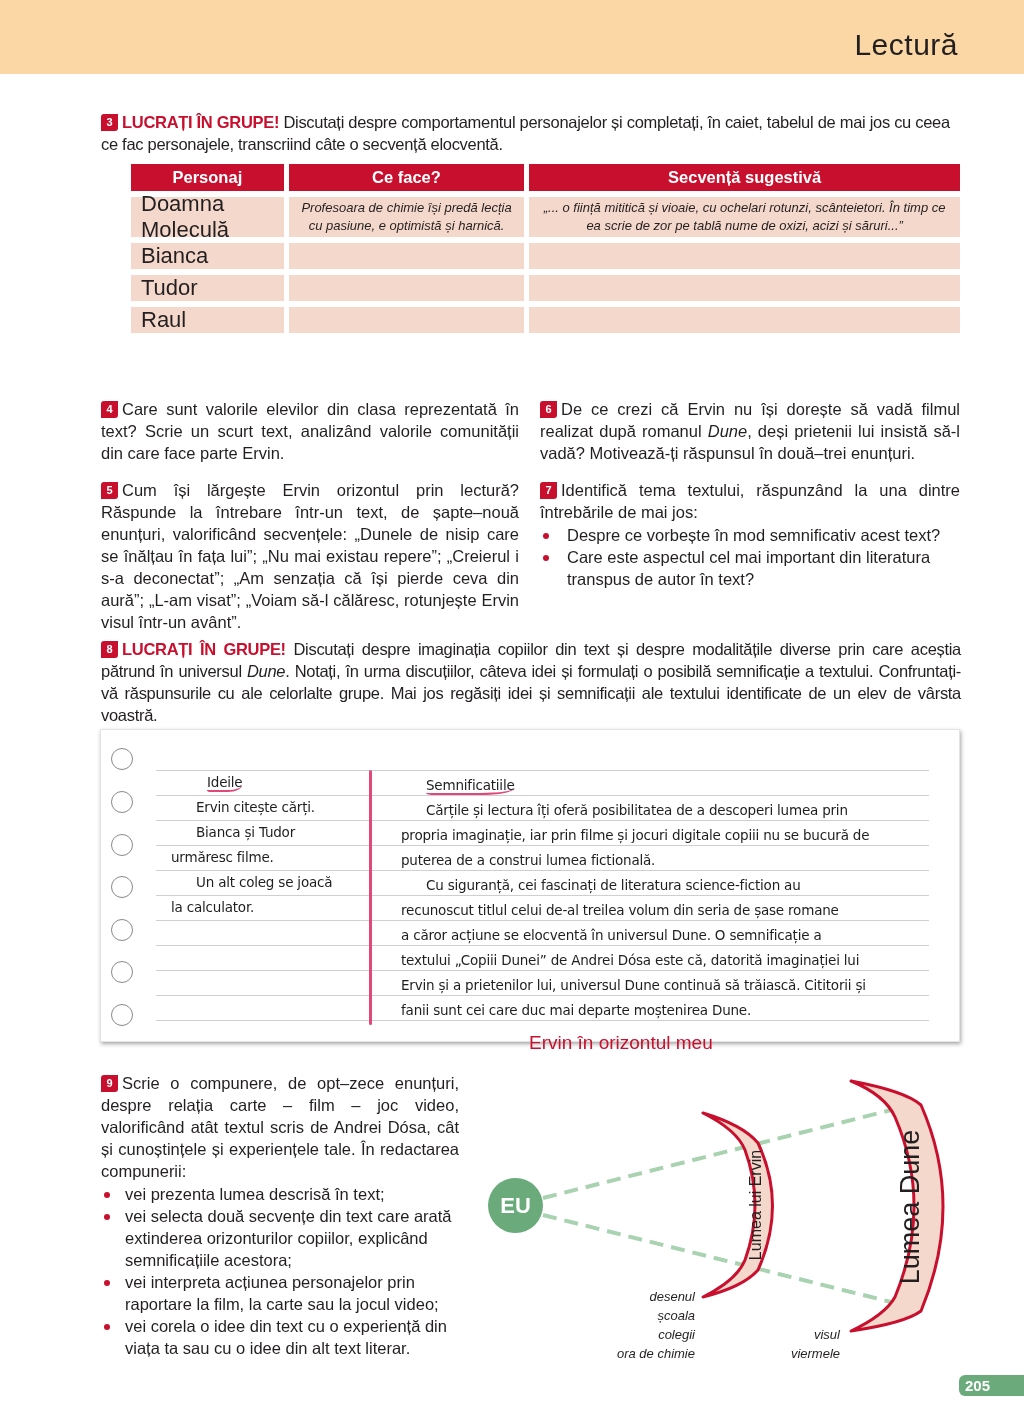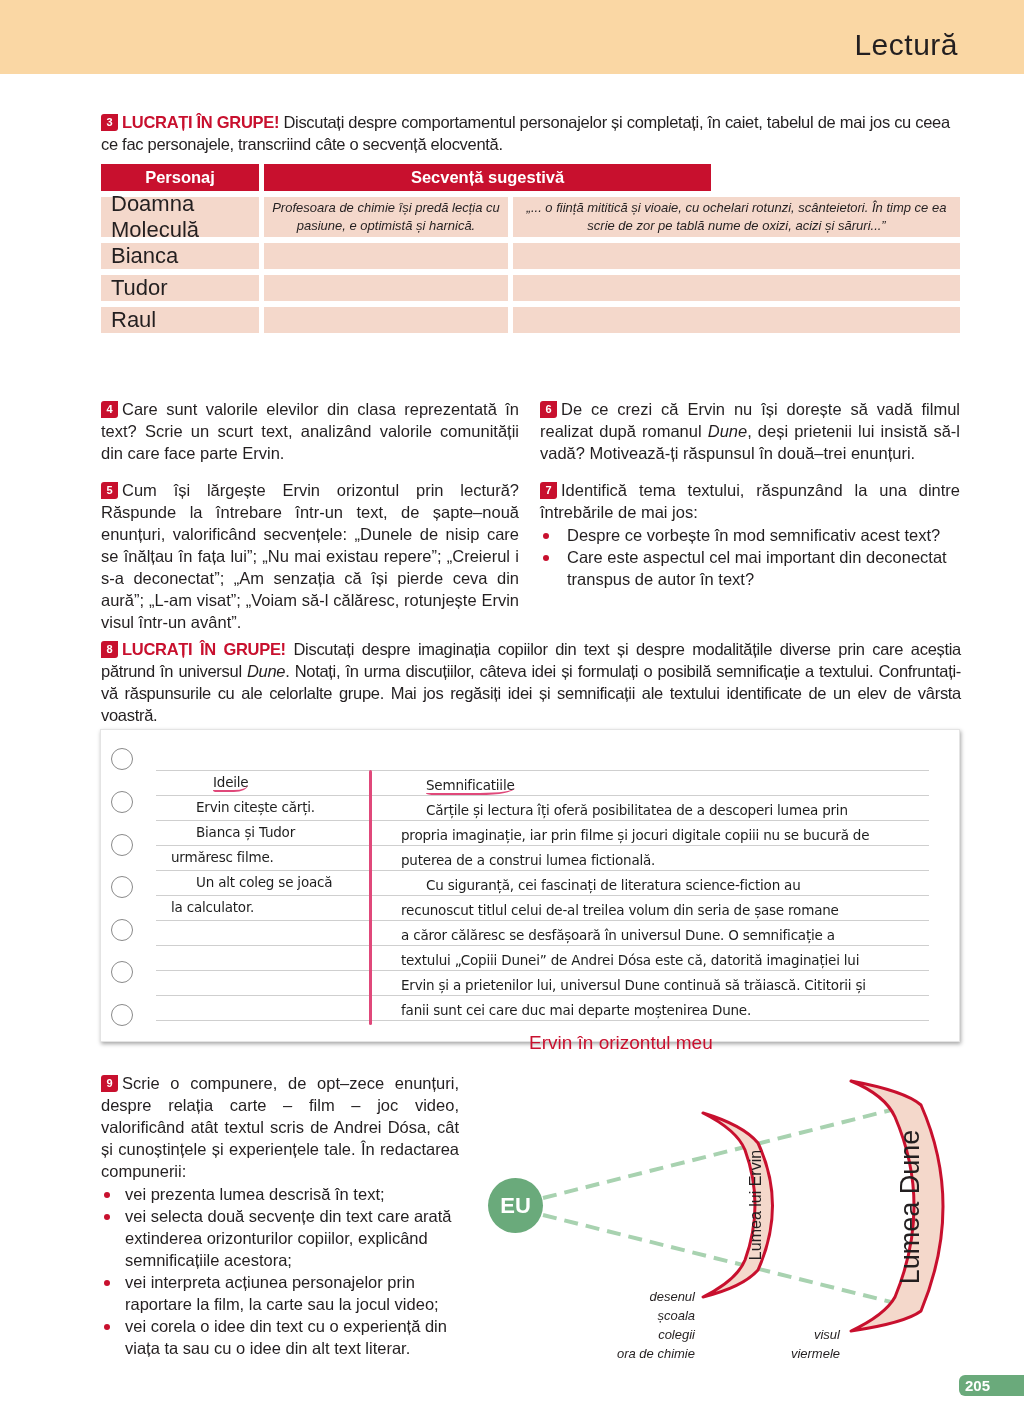--- a/index.html
+++ b/index.html
@@ -11,21 +11,21 @@
 
   .num-badge { display: inline-block; background: #c8102e; color: #fff; font-weight: bold; font-size: 11px; border-radius: 3px 0 3px 0; width: 17px; height: 17px; line-height: 17px; text-align: center; vertical-align: 2px; margin-right: 4px; }
   .red-bold { color: #c8102e; font-weight: bold; }
 
   .ex3 { position: absolute; left: 101px; top: 111px; width: 860px; font-size: 16.5px; line-height: 22px; font-family: "Liberation Sans Narrow", "Liberation Sans", sans-serif; letter-spacing: -0.3px; }
 
   .table { position: absolute; left: 101px; top: 164px; width: 859px; }
   .trow { display: flex; gap: 5px; margin-bottom: 6px; }
   .cell { background: #f4d8cb; font-size: 22px; display: flex; align-items: center; padding: 0 10px; }
   .thead .cell { background: #c8102e; color: #fff; font-weight: bold; justify-content: center; height: 27px; font-size: 16.5px; }
-  .c1 { width: 158px; }
+  .c1 { width: 158px; margin-left: 30px; }
   .c2 { width: 244px; }
   .c3 { width: 447px; }
   .cell.italic { font-style: italic; font-size: 13px; text-align: center; justify-content: center; line-height: 18px; padding: 0 6px; }
   .row-main .cell { height: 40px; }
   .row-sm .cell { height: 26px; }
 
   .ex-block { position: absolute; font-size: 16.5px; line-height: 22px; text-align: justify; margin-top: 20px; }
   .ex4 { left: 101px; top: 378px; width: 418px; }
   .ex5 { left: 101px; top: 459px; width: 418px; }
   .ex6 { left: 540px; top: 378px; width: 420px; }
@@ -59,20 +59,21 @@
 <div class="header-band"></div>
 <div class="header-title">Lectură</div>
 
 <div class="ex3">
   <span class="num-badge">3</span><span class="red-bold">LUCRAȚI ÎN GRUPE!</span><span> Discutați despre comportamentul personajelor și completați, în caiet, tabelul de mai jos cu ceea ce fac personajele, transcriind câte o secvență elocventă.</span>
 </div>
 
 <div class="table">
   <div class="trow thead">
     <div class="cell c1">Personaj</div>
+    <div class="cell c2">Ce face?</div>
     <div class="cell c3">Secvență sugestivă</div>
   </div>
   <div class="trow row-main">
     <div class="cell c1">Doamna Moleculă</div>
     <div class="cell c2 italic">Profesoara de chimie își predă lecția cu pasiune, e optimistă și harnică.</div>
     <div class="cell c3 italic">„... o ființă mititică și vioaie, cu ochelari rotunzi, scânteietori. În timp ce ea scrie de zor pe tablă nume de oxizi, acizi și săruri...”</div>
   </div>
   <div class="trow row-sm">
     <div class="cell c1">Bianca</div>
     <div class="cell c2"></div>
@@ -96,21 +97,21 @@
 <div class="ex-block ex5">
   <span class="num-badge">5</span><span>Cum își lărgește Ervin orizontul prin lectură? Răspunde la întrebare într-un text, de șapte–nouă enunțuri, valorificând secvențele: „Dunele de nisip care se înălțau în fața lui”; „Nu mai existau repere”; „Creierul i s-a deconectat”; „Am senzația că își pierde ceva din aură”; „L-am visat”; „Voiam să-l călăresc, rotunjește Ervin visul într-un avânt”.</span>
 </div>
 <div class="ex-block ex6">
   <span class="num-badge">6</span><span>De ce crezi că Ervin nu își dorește să vadă filmul realizat după romanul </span><em>Dune</em><span>, deși prietenii lui insistă să-l vadă? Motivează-ți răspunsul în două–trei enunțuri.</span>
 </div>
 <div class="ex-block ex7">
   <span class="num-badge">7</span><span>Identifică tema textului, răspunzând la una dintre întrebările de mai jos:</span>
   <ul class="bullets">
     <li>Despre ce vorbește în mod semnificativ acest text?</li>
-    <li>Care este aspectul cel mai important din deconectat transpus de autor în text?</li>
+    <li>Care este aspectul cel mai important din literatura transpus de autor în text?</li>
   </ul>
 </div>
 
 <div class="ex8">
   <span class="num-badge">8</span><span class="red-bold">LUCRAȚI ÎN GRUPE!</span><span> Discutați despre imaginația copiilor din text și despre modalitățile diverse prin care aceștia pătrund în universul </span><em>Dune</em><span>. Notați, în urma discuțiilor, câteva idei și formulați o posibilă semnificație a textului. Confruntați-vă răspunsurile cu ale celorlalte grupe. Mai jos regăsiți idei și semnificații ale textului identificate de un elev de vârsta voastră.</span>
 </div>
 
 <div class="notebook">
   <div class="ring" style="top:18px"></div>
   <div class="ring" style="top:61px"></div>
@@ -127,34 +128,34 @@
   <div class="ruled" style="top:140px"></div>
   <div class="ruled" style="top:165px"></div>
   <div class="ruled" style="top:190px"></div>
   <div class="ruled" style="top:215px"></div>
   <div class="ruled" style="top:240px"></div>
   <div class="ruled" style="top:265px"></div>
   <div class="ruled" style="top:290px"></div>
 
   <div class="margin-line"></div>
 
-  <div class="hand ul" style="left:112px;top:44px">Ideile</div>
+  <div class="hand ul" style="left:106px;top:44px">Ideile</div>
   <div class="hand" style="left:95px;top:69px">Ervin citește cărți.</div>
   <div class="hand" style="left:95px;top:94px">Bianca și Tudor</div>
   <div class="hand" style="left:70px;top:119px">urmăresc filme.</div>
   <div class="hand" style="left:95px;top:144px">Un alt coleg se joacă</div>
   <div class="hand" style="left:70px;top:169px">la calculator.</div>
 
   <div class="hand ul" style="left:325px;top:47px">Semnificatiile</div>
   <div class="hand" style="left:325px;top:72px">Cărțile și lectura îți oferă posibilitatea de a descoperi lumea prin</div>
   <div class="hand" style="left:300px;top:97px">propria imaginație, iar prin filme și jocuri digitale copiii nu se bucură de</div>
   <div class="hand" style="left:300px;top:122px">puterea de a construi lumea fictională.</div>
   <div class="hand" style="left:325px;top:147px">Cu siguranță, cei fascinați de literatura science-fiction au</div>
   <div class="hand" style="left:300px;top:172px">recunoscut titlul celui de-al treilea volum din seria de șase romane</div>
-  <div class="hand" style="left:300px;top:197px">a căror călăresc se desfășoară în universul Dune. O semnificație a</div>
+  <div class="hand" style="left:300px;top:197px">a căror acțiune se elocventă în universul Dune. O semnificație a</div>
   <div class="hand" style="left:300px;top:222px">textului „Copiii Dunei” de Andrei Dósa este că, datorită imaginației lui</div>
   <div class="hand" style="left:300px;top:247px">Ervin și a prietenilor lui, universul Dune continuă să trăiască. Cititorii și</div>
   <div class="hand" style="left:300px;top:272px">fanii sunt cei care duc mai departe moștenirea Dune.</div>
 </div>
 
 <div class="ex9">
   <span class="num-badge">9</span><span>Scrie o compunere, de opt–zece enunțuri, despre relația carte – film – joc video, valorificând atât textul scris de Andrei Dósa, cât și cunoștințele și experiențele tale. În redactarea compunerii:</span>
   <ul class="bullets">
     <li>vei prezenta lumea descrisă în text;</li>
     <li>vei selecta două secvențe din text care arată extinderea orizonturilor copiilor, explicând semnificațiile acestora;</li>

